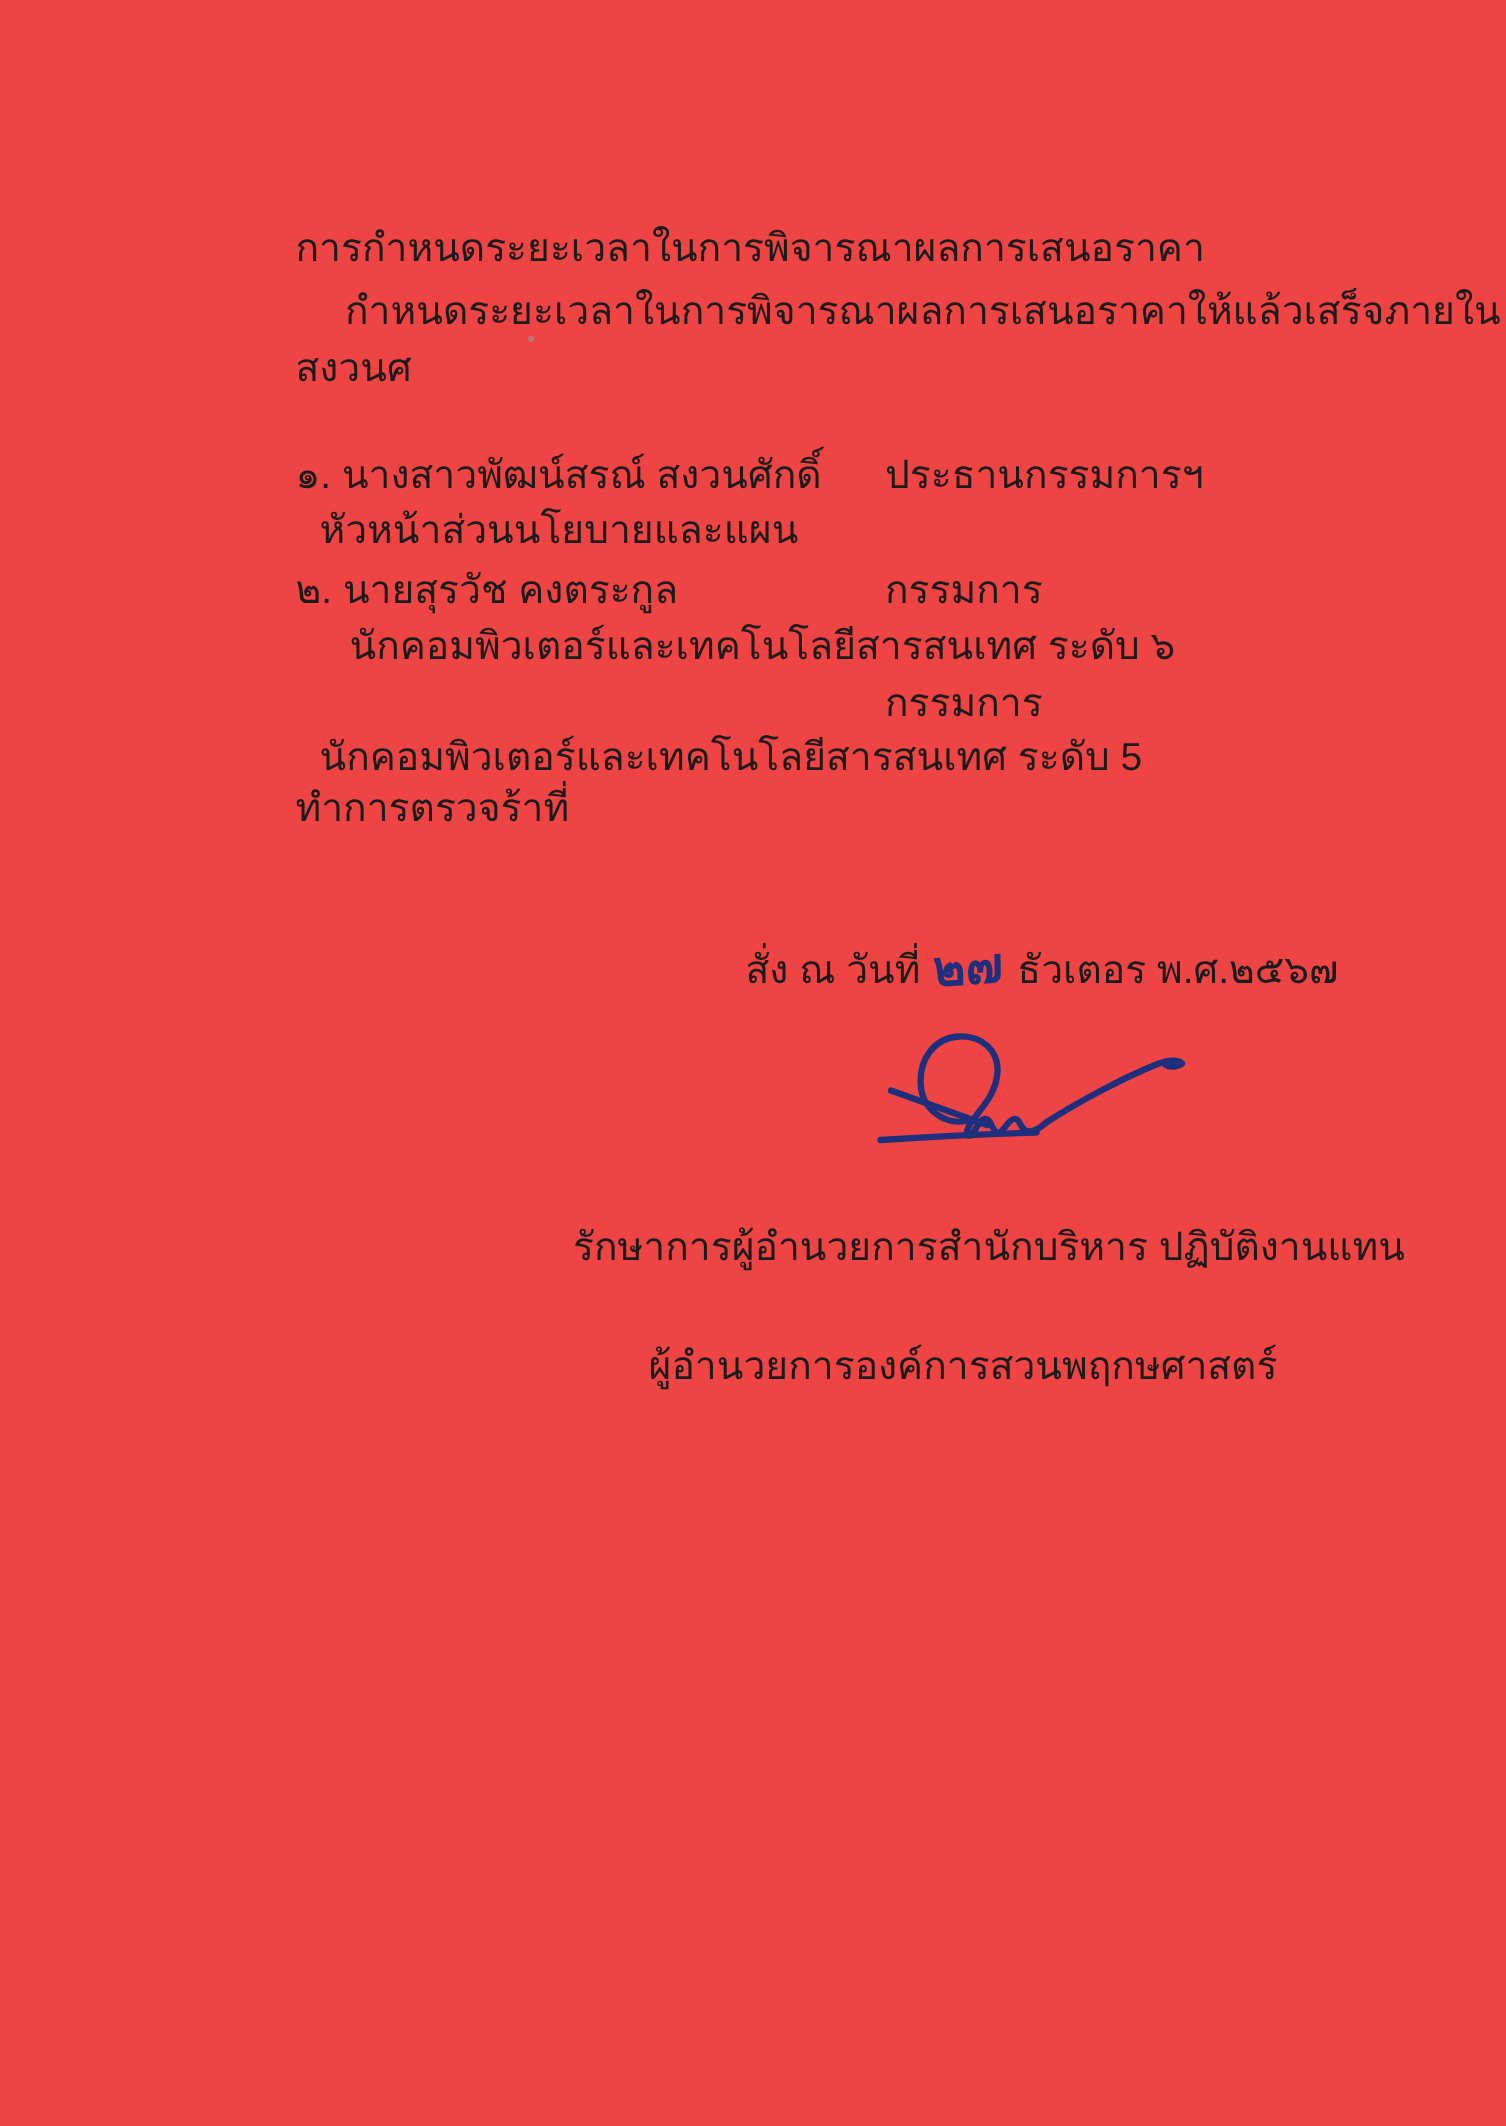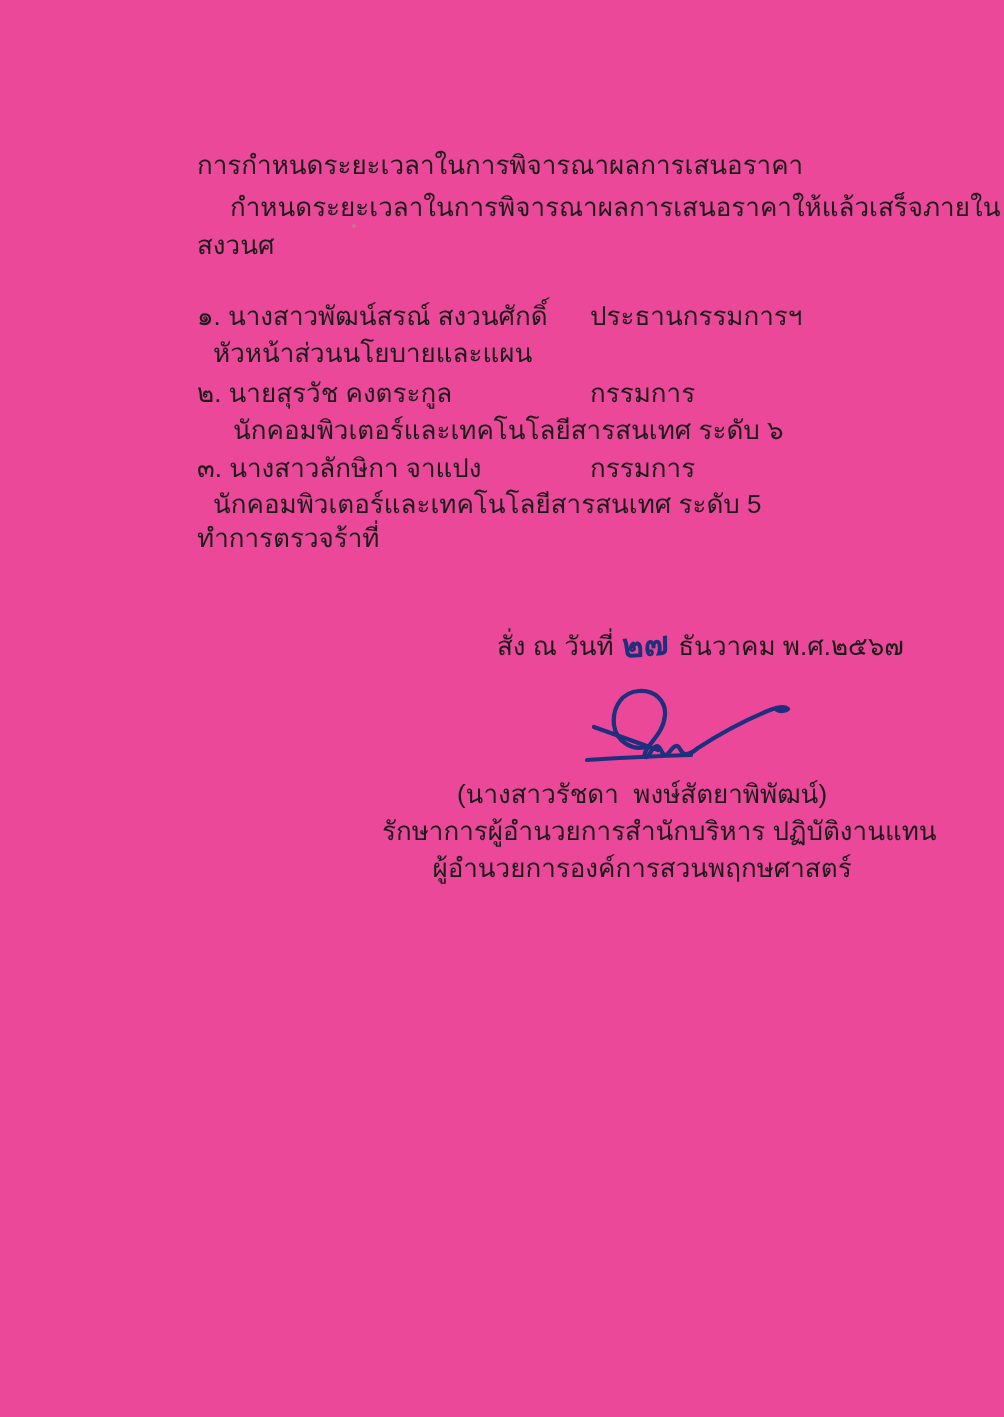--- a/index.html
+++ b/index.html
@@ -5,21 +5,21 @@
   html, body {
     margin: 0;
     padding: 0;
     background: #e8e8e8;
   }
   .page {
     position: relative;
     width: 1004px;
     height: 1417px;
     margin: 0 auto;
-    background: #ec4899;
+    background: #ef4444;
     overflow: hidden;
     font-family: "Liberation Sans", "DejaVu Sans", sans-serif;
     color: #1b1b1b;
   }
   .line {
     position: absolute;
     font-size: 26px;
     line-height: 34px;
     white-space: nowrap;
     color: #1b1b1b;
@@ -89,29 +89,28 @@
   </div>
   <div class="line" style="left:213px; top:336px;">หัวหน้าส่วนนโยบายและแผน</div>
 
   <div class="member-row" style="top:376px;text-align:right;">
     <span class="member-name">๒. นายสุรวัช คงตระกูล</span>
     <span class="member-role">กรรมการ</span>
   </div>
   <div class="line" style="left:223px; top:413px;margin-left:10px;">นักคอมพิวเตอร์และเทคโนโลยีสารสนเทศ ระดับ ๖</div>
 
   <div class="member-row" style="top:451px;">
-    <span class="member-name">๓. นางสาวลักษิกา จาแปง</span>
     <span class="member-role">กรรมการ</span>
   </div>
   <div class="line" style="left:213px; top:487px;">นักคอมพิวเตอร์และเทคโนโลยีสารสนเทศ ระดับ 5</div>
 
   <div class="line" style="left:197px; top:521px;">ทำการตรวจร้าที่</div>
 
   <div class="date-line">
-    <span>สั่ง ณ วันที่</span><span class="pen-day">๒๗</span><span>ธันวาคม พ.ศ.๒๕๖๗</span>
+    <span>สั่ง ณ วันที่</span><span class="pen-day">๒๗</span><span>ธัวเตอร พ.ศ.๒๕๖๗</span>
   </div>
 
   <div class="signature-wrap">
     <svg width="220" height="90" viewBox="0 0 220 90" xmlns="http://www.w3.org/2000/svg">
       <g fill="none" stroke="#1e2f7e" stroke-width="4.2" stroke-linecap="round" stroke-linejoin="round">
 
         <path d="M 70,64
                  C 56,70 38,60 36,43
                  C 34,24 45,10 61,9
                  C 77,8 88,19 87,33
@@ -126,19 +125,18 @@
                  C 200,25 207,24 210,27
                  C 208,29 202,30 199,28"></path>
 
         <path d="M 16,45 C 36,52 58,60 80,68"></path>
 
         <path d="M 9,78 C 40,76 78,74 113,73"></path>
       </g>
     </svg>
   </div>
 
-  <div class="centered" style="top:777px;">(นางสาวรัชดา  พงษ์สัตยาพิพัฒน์)</div>
   <div class="centered" style="top:814px;">รักษาการผู้อำนวยการสำนักบริหาร ปฏิบัติงานแทน</div>
-  <div class="centered" style="top:851px;">ผู้อำนวยการองค์การสวนพฤกษศาสตร์</div>
+  <div class="centered" style="top:893px;">ผู้อำนวยการองค์การสวนพฤกษศาสตร์</div>
 
   <div class="artifact-dot"></div>
 
 </div>
 
 </body></html>

